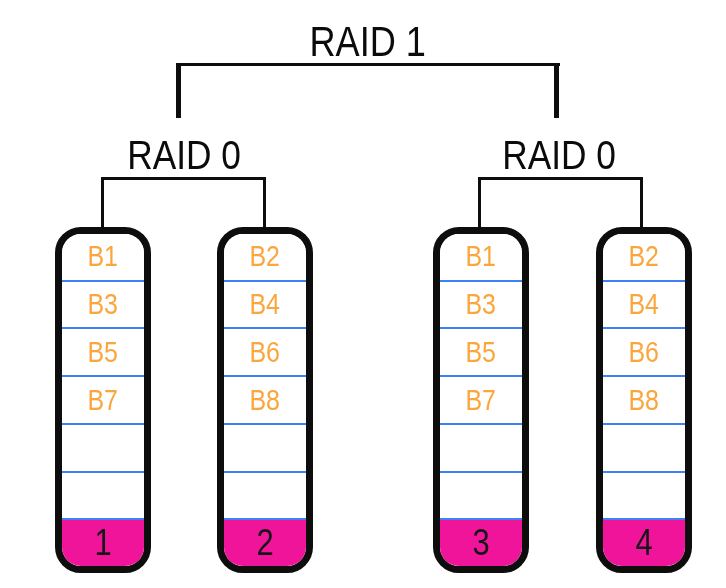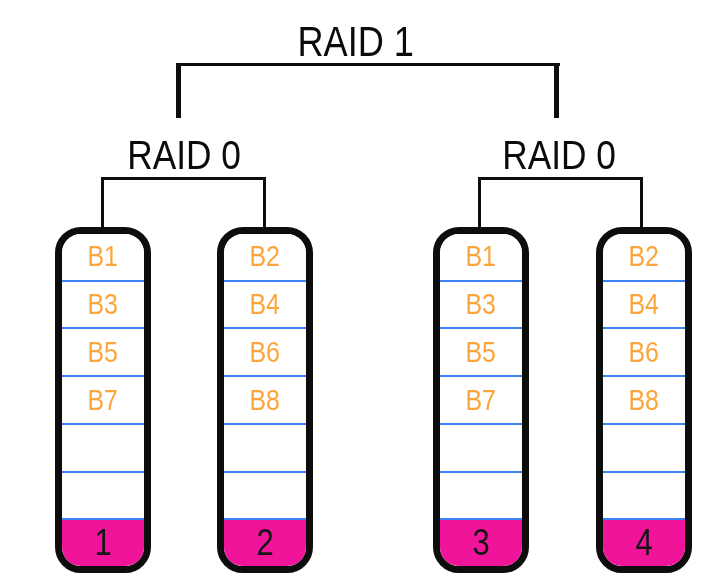--- a/index.html
+++ b/index.html
@@ -14,21 +14,21 @@
   .r1-vr{left:554px;top:63px;width:5px;height:55px;}
   
   .r0l-h {left:101px;top:177px;width:165px;height:3px;}
   .r0l-vl{left:101px;top:177px;width:3px;height:51px;}
   .r0l-vr{left:263px;top:177px;width:3px;height:51px;}
   .r0r-h {left:478px;top:177px;width:165px;height:3px;}
   .r0r-vl{left:478px;top:177px;width:3px;height:51px;}
   .r0r-vr{left:640px;top:177px;width:3px;height:51px;}
   
   .hdr{position:absolute;color:#0b0b0b;text-align:center;white-space:nowrap;}
-  .raid1-label{left:256px;top:18px;width:200px;font-size:42px;}
+  .raid1-label{left:268px;top:18px;width:200px;font-size:42px;}
   .raid0-left {left:84px;top:132px;width:200px;font-size:41px;}
   .raid0-right{left:459px;top:132px;width:200px;font-size:41px;}
   .t{display:inline-block;transform:scaleX(.86);transform-origin:center;}
   
   .drive{
     position:absolute;top:227px;width:96px;height:346px;box-sizing:border-box;
     background:#ffffff;border:7px solid #0d0d0d;border-radius:26px;
     display:flex;flex-direction:column;overflow:hidden;text-align:right;
   }
   .d1{left:55px;} .d2{left:217px;} .d3{left:433px;} .d4{left:596px;}

